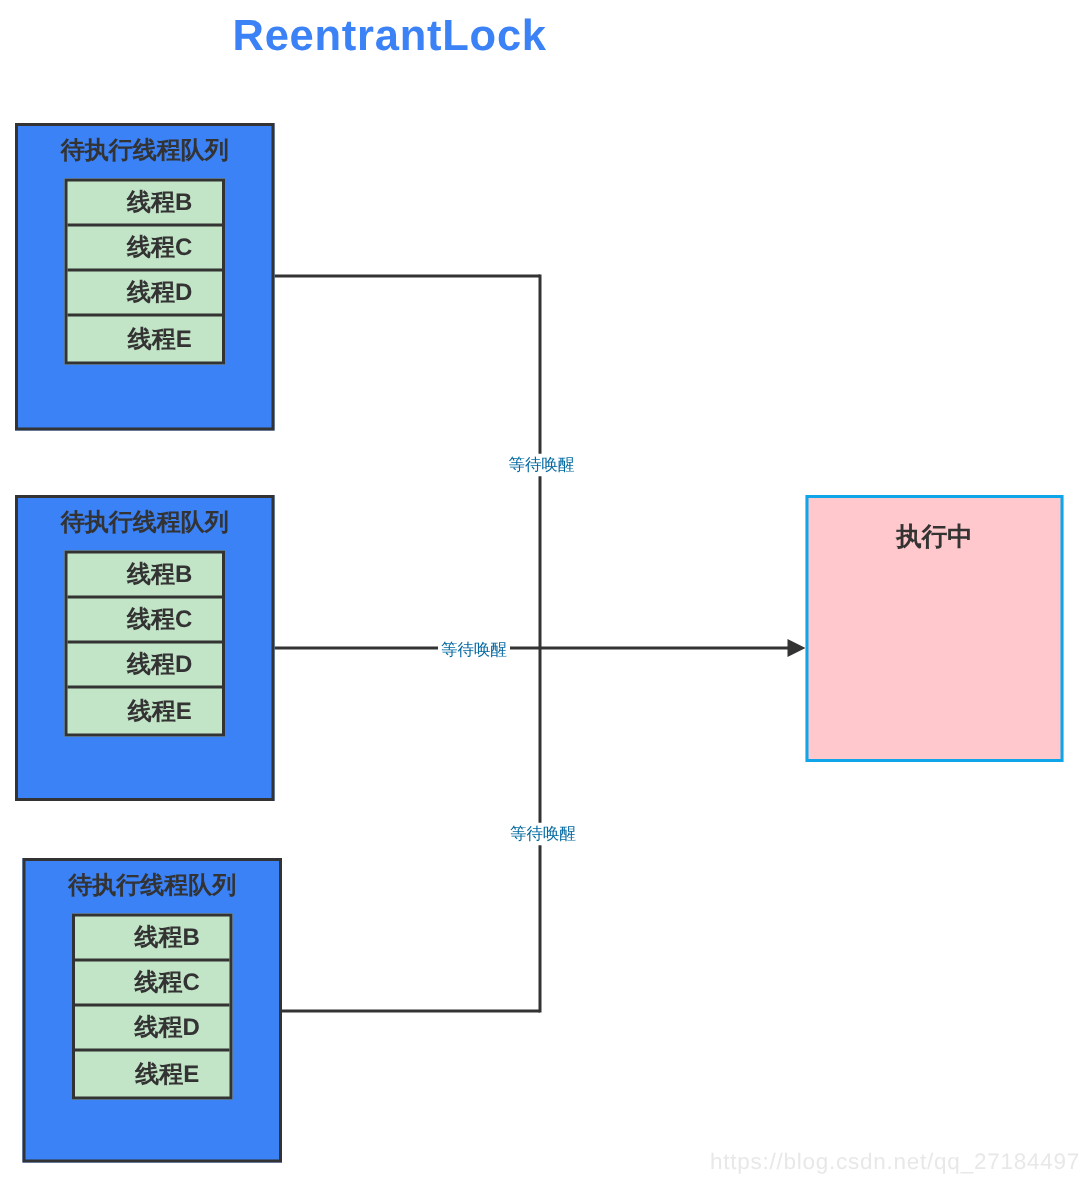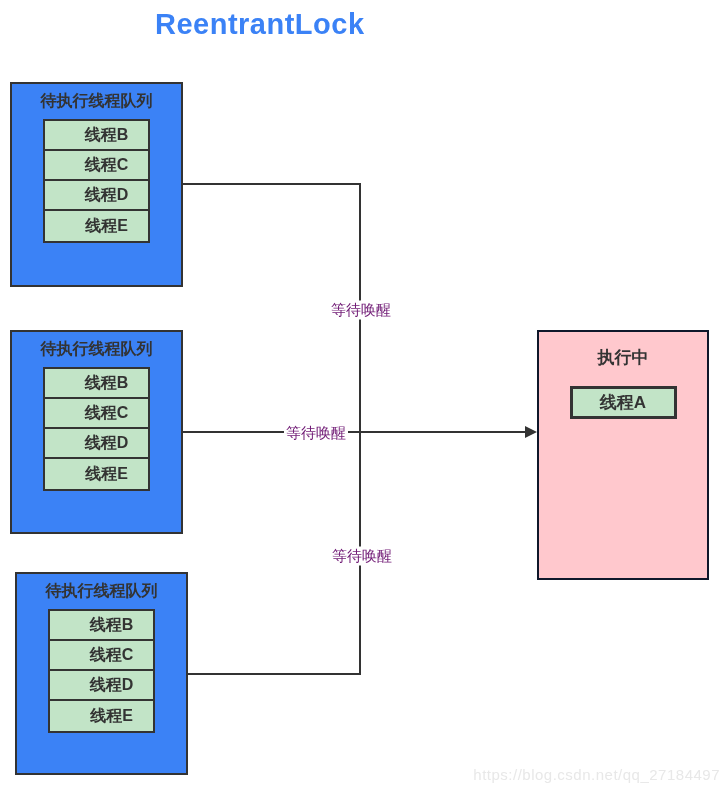--- a/index.html
+++ b/index.html
@@ -51,23 +51,23 @@
     font-weight: bold;
     color: #333333;
     padding-left: 20px;
   }
   .cell:last-child { border-bottom: none; }
   .exec-box {
     position: absolute;
     left: 537px;
     top: 330px;
     width: 172px;
-    height: 250px;
+    height: 178px;
     background: #ffc8cd;
-    border: 2px solid #0f172a;
+    border: 2px solid #0ea5e9;
   }
   .exec-title {
     margin-top: 14px;
     text-align: center;
     font-size: 17px;
     font-weight: bold;
     color: #333333;
   }
   .exec-thread {
     width: 107px;
@@ -90,22 +90,22 @@
     width: 0; height: 0;
     border-top: 6px solid transparent;
     border-bottom: 6px solid transparent;
     border-left: 12px solid #333333;
   }
   .edge-label {
     position: absolute;
     transform: translate(-50%, -50%);
     background: #ffffff;
     padding: 0 2px;
-    font-size: 15px;
-    color: #701a75;
+    font-size: 11px;
+    color: #0369a1;
     white-space: nowrap;
   }
   .watermark {
     position: absolute;
     right: 8px;
     bottom: 8px;
     font-size: 15px;
     color: #e8e8e8;
     letter-spacing: 0.5px;
   }
@@ -154,21 +154,20 @@
     <div class="stack">
       <div class="cell">线程B</div>
       <div class="cell">线程C</div>
       <div class="cell">线程D</div>
       <div class="cell">线程E</div>
     </div>
   </div>
 
   <div class="exec-box">
     <div class="exec-title">执行中</div>
-    <div class="exec-thread">线程A</div>
   </div>
 
   <div class="edge-label" style="left:361px; top:310px;">等待唤醒</div>
   <div class="edge-label" style="left:316px; top:433px;">等待唤醒</div>
   <div class="edge-label" style="left:362px; top:556px;">等待唤醒</div>
 
   <div class="watermark">https://blog.csdn.net/qq_27184497</div>
 
 </div>
 

